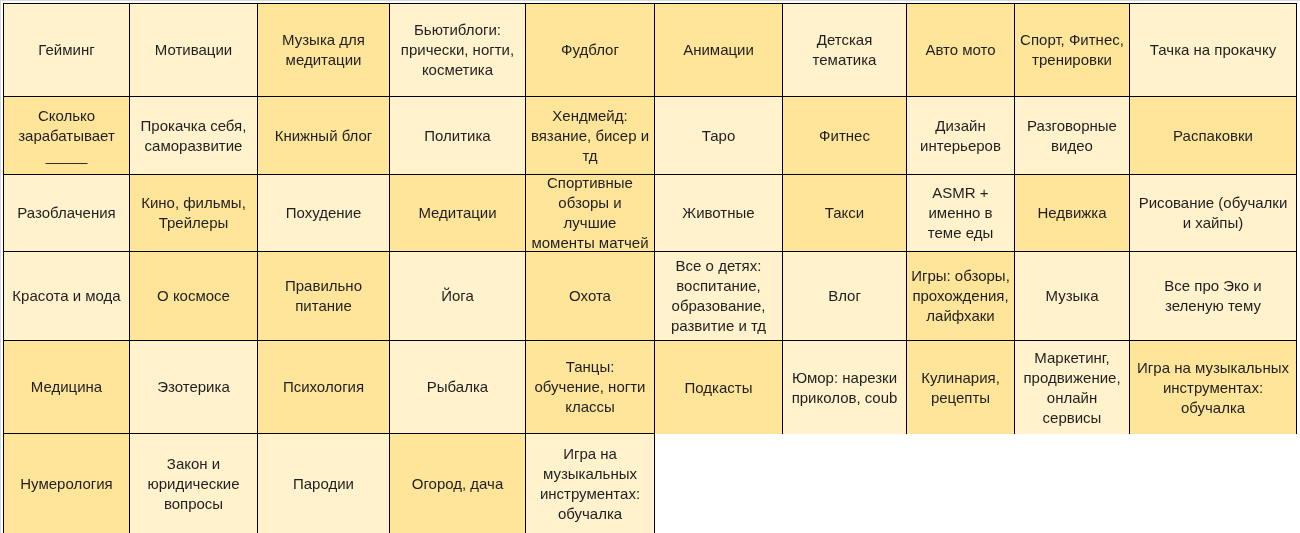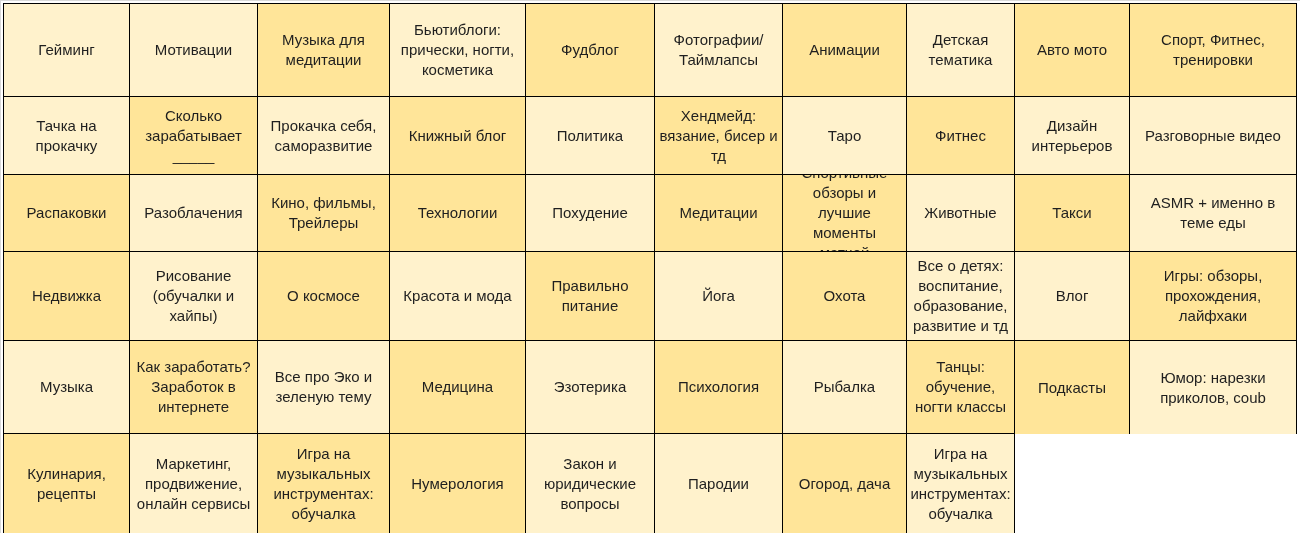--- a/index.html
+++ b/index.html
@@ -60,57 +60,54 @@
 
 <div class="edge-line-top"></div>
 <div class="edge-line-left"></div>
 
 <div class="sheet">
     <div class="cell light">Гейминг</div>
     <div class="cell light">Мотивации</div>
     <div class="cell dark">Музыка для медитации</div>
     <div class="cell light">Бьютиблоги: прически, ногти, косметика</div>
     <div class="cell dark">Фудблог</div>
-    <div class="cell light">Фотографии/Таймлапсы</div>
     <div class="cell dark">Анимации</div>
     <div class="cell light">Детская тематика</div>
     <div class="cell dark">Авто мото</div>
     <div class="cell dark">Спорт, Фитнес, тренировки</div>
     <div class="cell light">Тачка на прокачку</div>
     <div class="cell dark">Сколько зарабатывает _____</div>
     <div class="cell light">Прокачка себя, саморазвитие</div>
     <div class="cell dark">Книжный блог</div>
     <div class="cell light">Политика</div>
     <div class="cell dark">Хендмейд: вязание, бисер и тд</div>
     <div class="cell light">Таро</div>
     <div class="cell dark">Фитнес</div>
     <div class="cell light">Дизайн интерьеров</div>
     <div class="cell light">Разговорные видео</div>
     <div class="cell dark">Распаковки</div>
     <div class="cell light">Разоблачения</div>
     <div class="cell dark">Кино, фильмы, Трейлеры</div>
-    <div class="cell dark">Технологии</div>
     <div class="cell light">Похудение</div>
     <div class="cell dark">Медитации</div>
     <div class="cell dark">Спортивные обзоры и лучшие моменты матчей</div>
     <div class="cell light">Животные</div>
     <div class="cell dark">Такси</div>
     <div class="cell light">ASMR + именно в теме еды</div>
     <div class="cell dark">Недвижка</div>
     <div class="cell light">Рисование (обучалки и хайпы)</div>
+    <div class="cell light">Красота и мода</div>
     <div class="cell dark">О космосе</div>
-    <div class="cell light">Красота и мода</div>
     <div class="cell dark">Правильно питание</div>
     <div class="cell light">Йога</div>
     <div class="cell dark">Охота</div>
     <div class="cell light">Все о детях: воспитание, образование, развитие и тд</div>
     <div class="cell light">Влог</div>
     <div class="cell dark">Игры: обзоры, прохождения, лайфхаки</div>
     <div class="cell light">Музыка</div>
-    <div class="cell dark">Как заработать? Заработок в интернете</div>
     <div class="cell light">Все про Эко и зеленую тему</div>
     <div class="cell dark">Медицина</div>
     <div class="cell light">Эзотерика</div>
     <div class="cell dark">Психология</div>
     <div class="cell light">Рыбалка</div>
     <div class="cell dark">Танцы: обучение, ногти классы</div>
     <div class="cell dark last-row">Подкасты</div>
     <div class="cell light last-row">Юмор: нарезки приколов, coub</div>
     <div class="cell dark last-row">Кулинария, рецепты</div>
     <div class="cell light last-row">Маркетинг, продвижение, онлайн сервисы</div>

